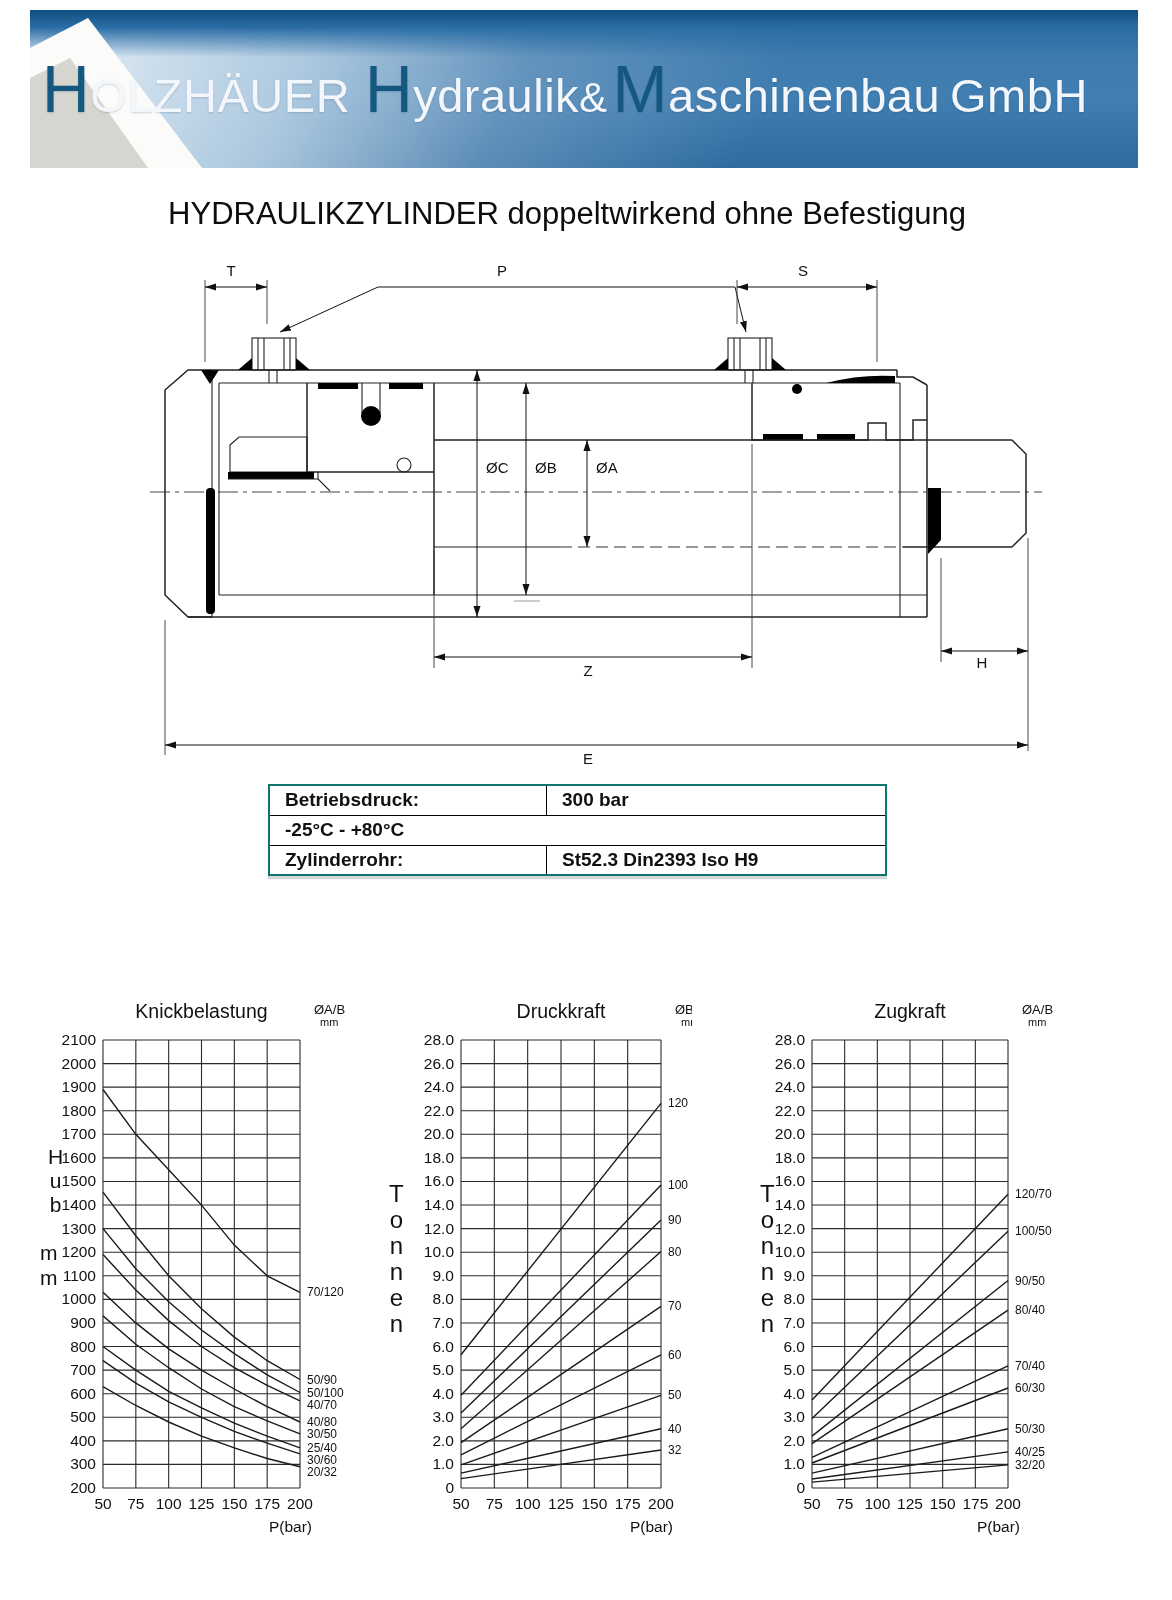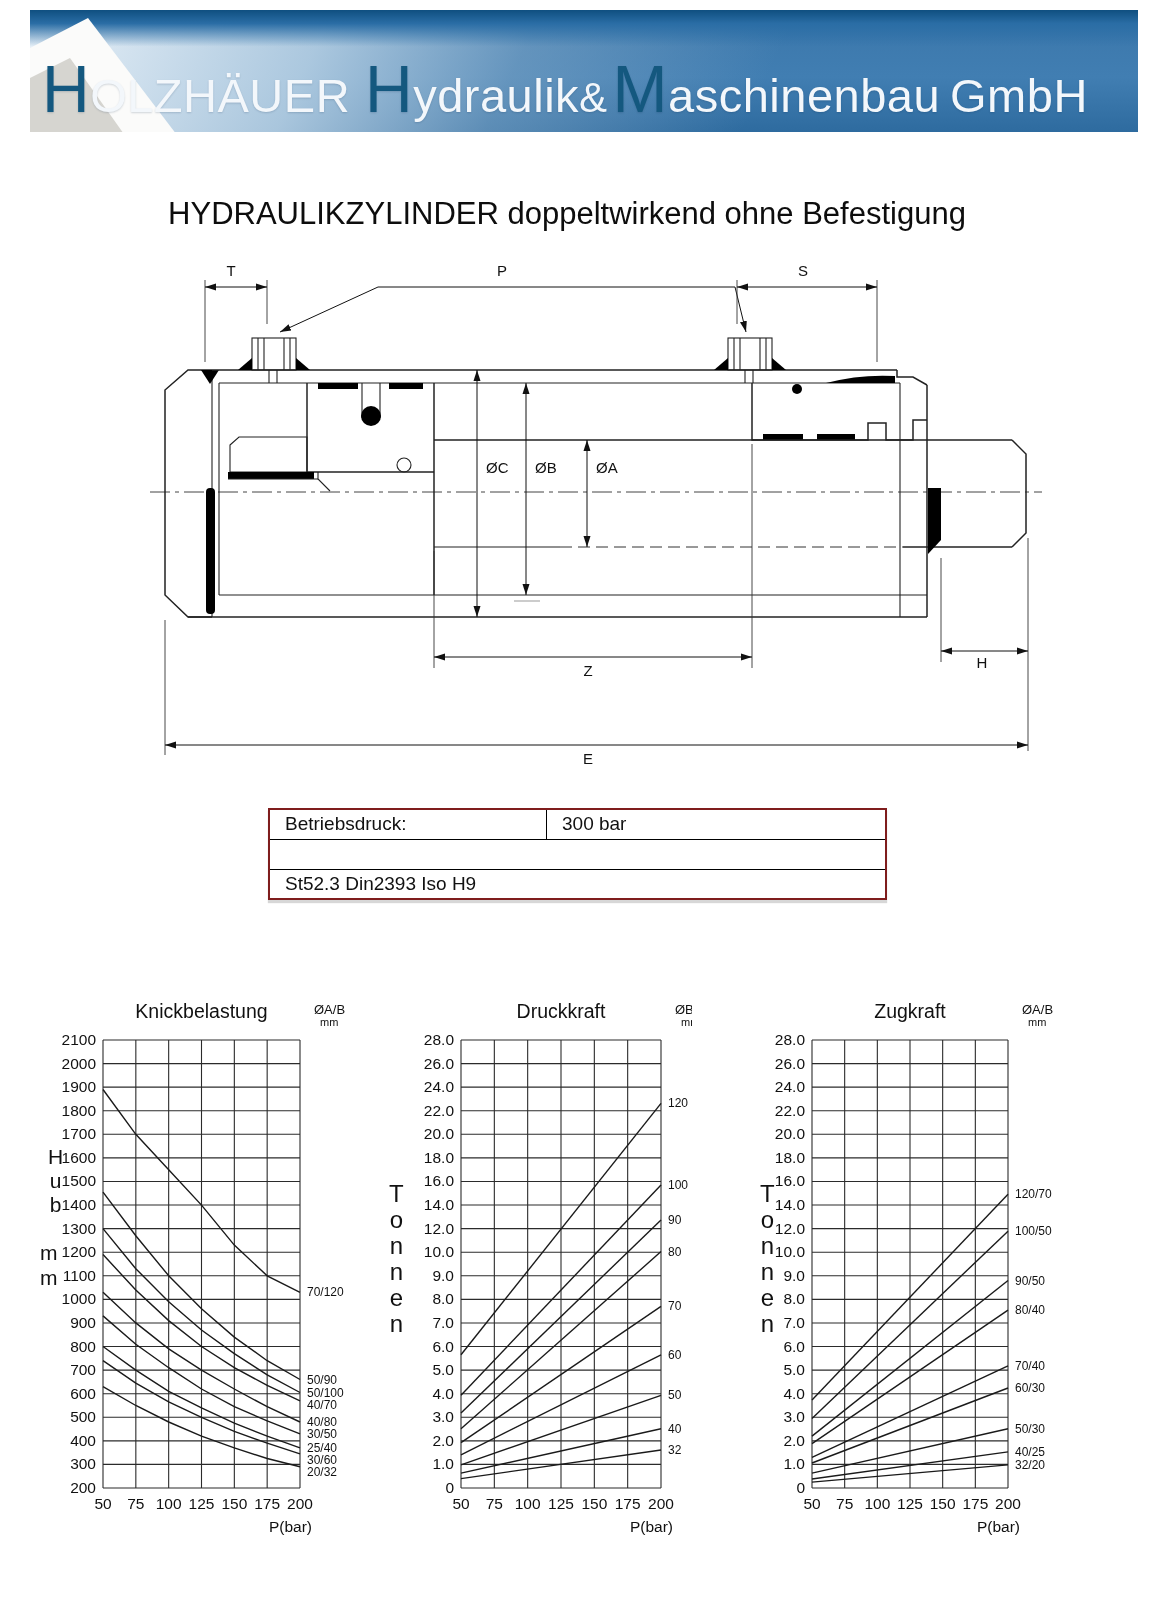--- a/index.html
+++ b/index.html
@@ -1,19 +1,19 @@
 <!DOCTYPE html>
 <html><head>
 <meta charset="utf-8">
 <style>
   html,body{margin:0;padding:0;background:#ffffff;}
   .page{position:relative;width:1172px;height:1600px;background:#fff;overflow:hidden;
         font-family:"Liberation Sans",sans-serif;color:#111;}
   
-  .banner{position:absolute;left:30px;top:10px;width:1108px;height:122px;overflow:hidden;
+  .banner{position:absolute;left:30px;top:10px;width:1108px;height:158px;overflow:hidden;
     background:
       linear-gradient(180deg,#0f4f80 0%,#2a6da5 11%,rgba(42,109,165,0) 30%),
       linear-gradient(115deg,rgba(240,246,251,.97) 0%,rgba(186,210,229,.88) 26%,rgba(130,168,200,.55) 44%,rgba(70,120,165,0) 66%),
       linear-gradient(180deg,#3a76aa 0%,#417eb2 55%,#2e6b9f 100%);}
   .banner svg.house{position:absolute;left:0;top:0;}
   .logo-line{position:absolute;left:12px;top:46px;white-space:nowrap;letter-spacing:.5px;
              text-shadow:0 1px 2px rgba(10,40,70,.18);}
   .logo-initial{font-size:66px;line-height:1;color:#14587f;font-weight:400;}
   .logo-word{font-size:47px;line-height:1;color:#f3f7fb;font-weight:400;}
   .logo-amp{font-size:42px;color:#f3f7fb;}
@@ -24,22 +24,22 @@
   .drawing{position:absolute;left:0;top:258px;}
   .drawing text{font-size:15px;fill:#111;}
   .ln{stroke:#222;stroke-width:1.5;fill:none;}
   .lt{stroke:#222;stroke-width:1.1;fill:none;}
   .dim{stroke:#111;stroke-width:1;fill:none;}
   .ext{stroke:#333;stroke-width:.9;fill:none;}
   .blk{fill:#000;stroke:none;}
   .cl{stroke:#444;stroke-width:1;stroke-dasharray:20 5 4 5;fill:none;}
   .hid{stroke:#333;stroke-width:1;stroke-dasharray:12 6;fill:none;}
   
-  .spec-table{position:absolute;left:268px;top:808px;width:615px;border:2px solid #7f1d1d;
-              box-shadow:0 3px 1px rgba(140,140,140,.35);}
+  .spec-table{position:absolute;left:268px;top:784px;width:615px;border:2px solid #0f766e;
+              box-shadow:0 3px 1px rgba(140,140,140,.35);font-weight:bold;}
   .spec-row{display:grid;grid-template-columns:276px 1fr;height:28.8px;border-top:1.5px solid #000;}
   .spec-row:first-child{border-top:none;}
   .spec-cell{font-size:19px;line-height:28.5px;padding-left:15px;border-left:1.5px solid #000;
              white-space:nowrap;overflow:hidden;}
   .spec-cell:first-child{border-left:none;}
   
   .chart{position:absolute;}
   .chart svg{display:block;}
   .vstack{position:absolute;font-size:21px;color:#111;text-align:center;line-height:1;}
   .vstack div{margin-bottom:3px;}
@@ -196,22 +196,24 @@
       <text x="588" y="506" text-anchor="middle">E</text>
     </g>
   </svg>
 
   <div class="spec-table" id="specTable">
       <div class="spec-row">
         <div class="spec-cell">Betriebsdruck:</div>
         <div class="spec-cell">300 bar</div>
       </div>
       <div class="spec-row">
+        <div class="spec-cell">-25°C - +80°C</div>
       </div>
       <div class="spec-row">
+        <div class="spec-cell">Zylinderrohr:</div>
         <div class="spec-cell">St52.3 Din2393 Iso H9</div>
       </div>
     </div>
 
   <div id="charts">
       <div class="chart" style="left: 40px; top: 998px; width: 314px; height: 575px;">
         <div class="vstack" style="left: 8px; top: 148px; font-size: 21px;">
           <div style="height: 21px;">H</div>
           <div style="height: 21px;">u</div>
           <div style="height: 21px;">b</div>

